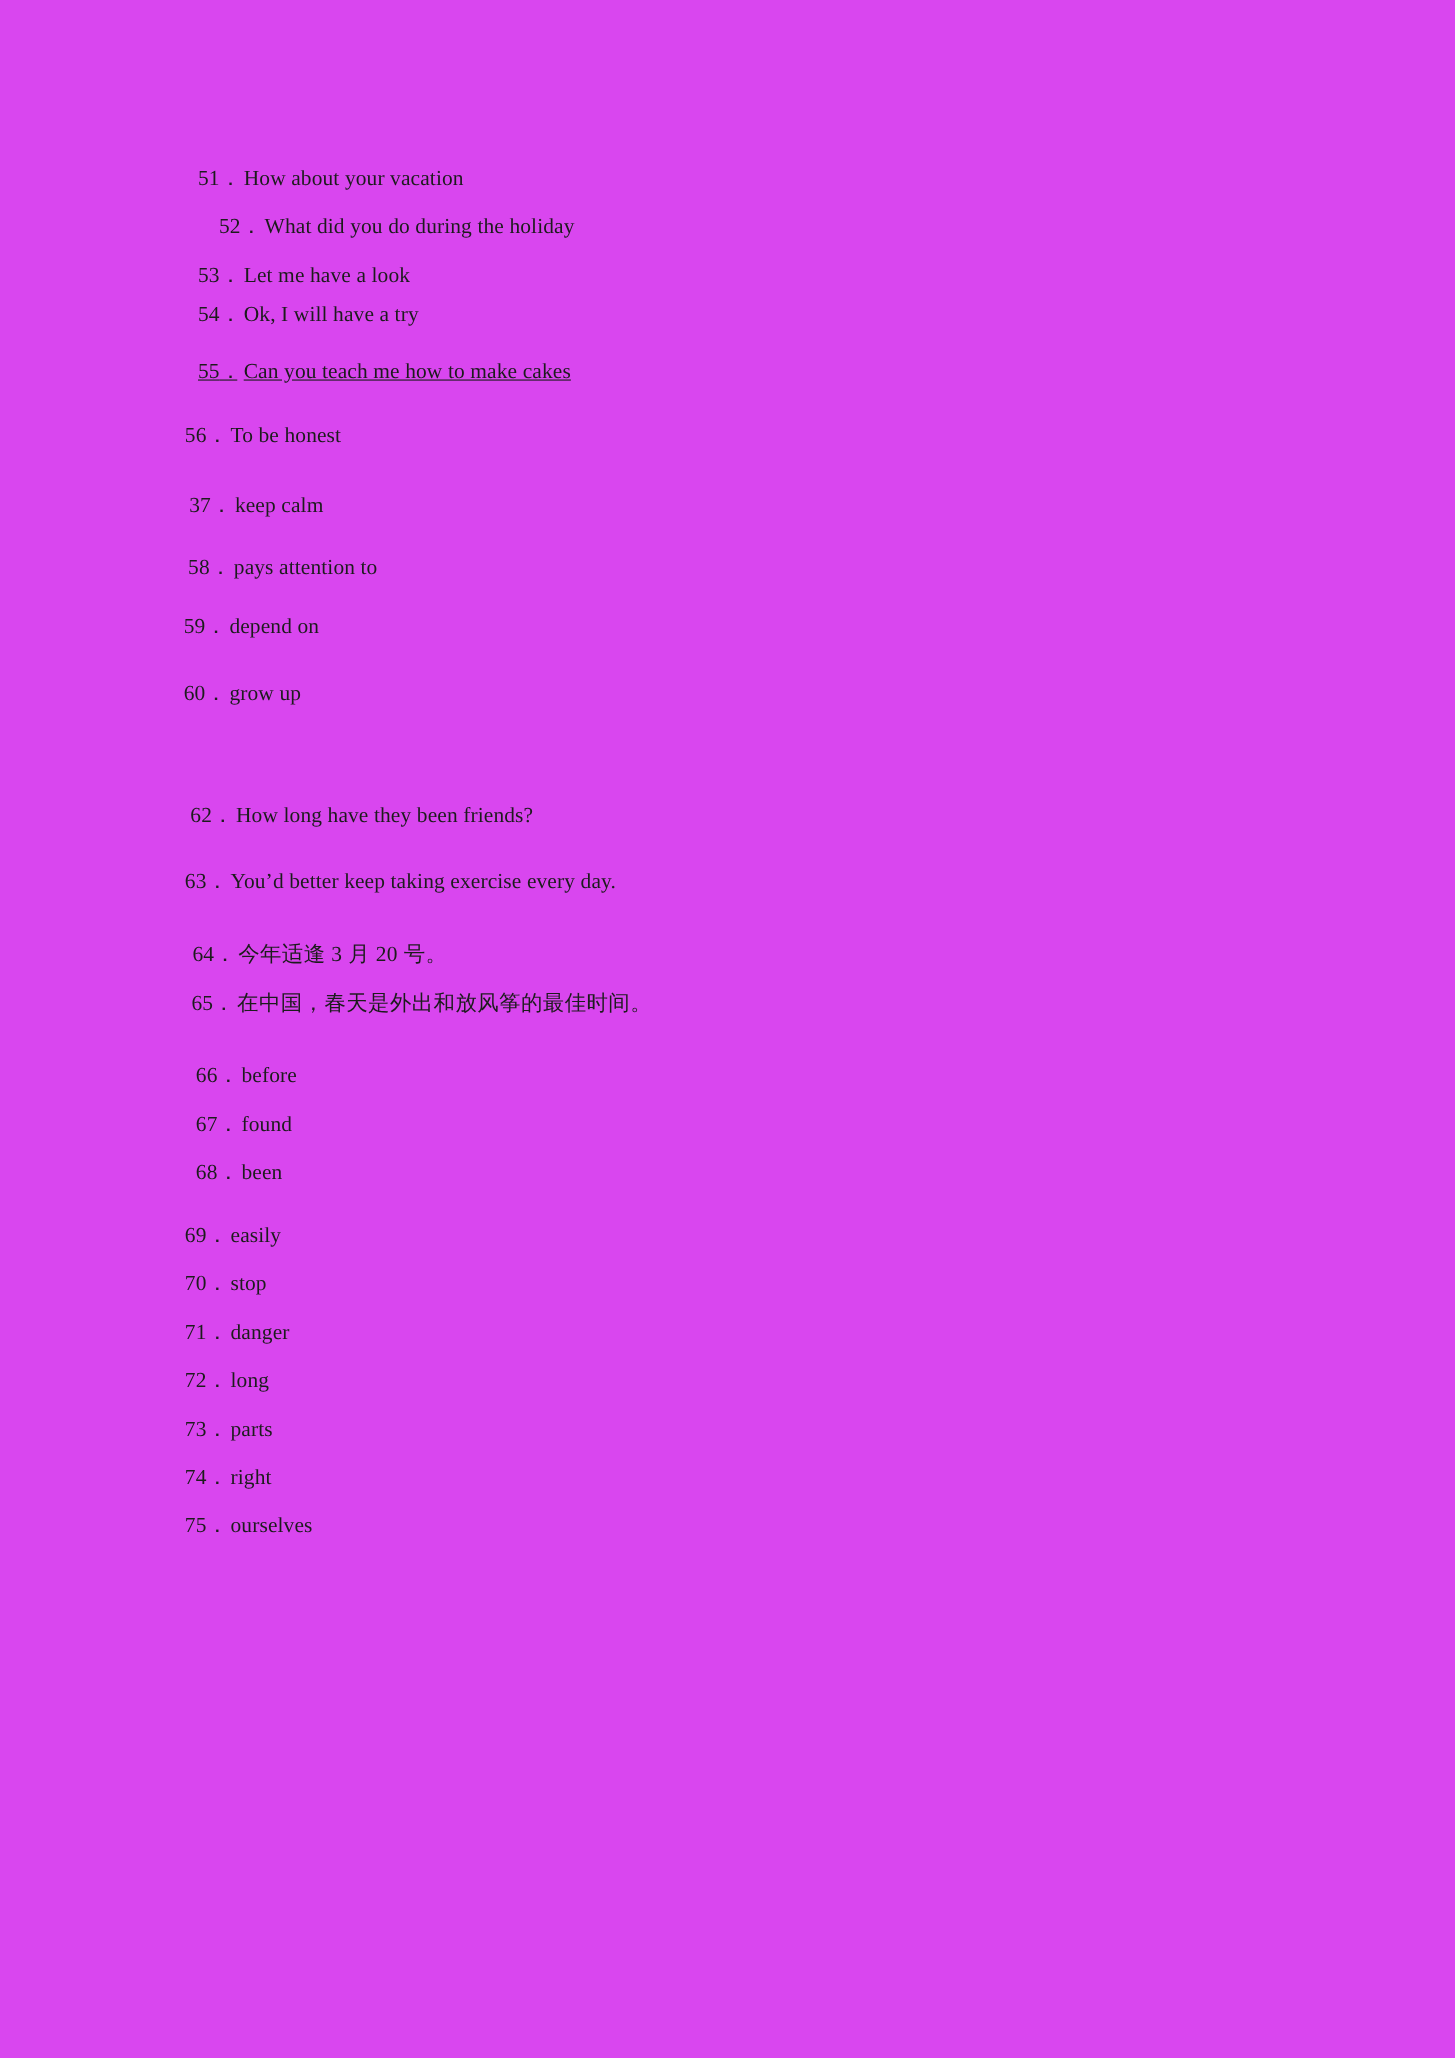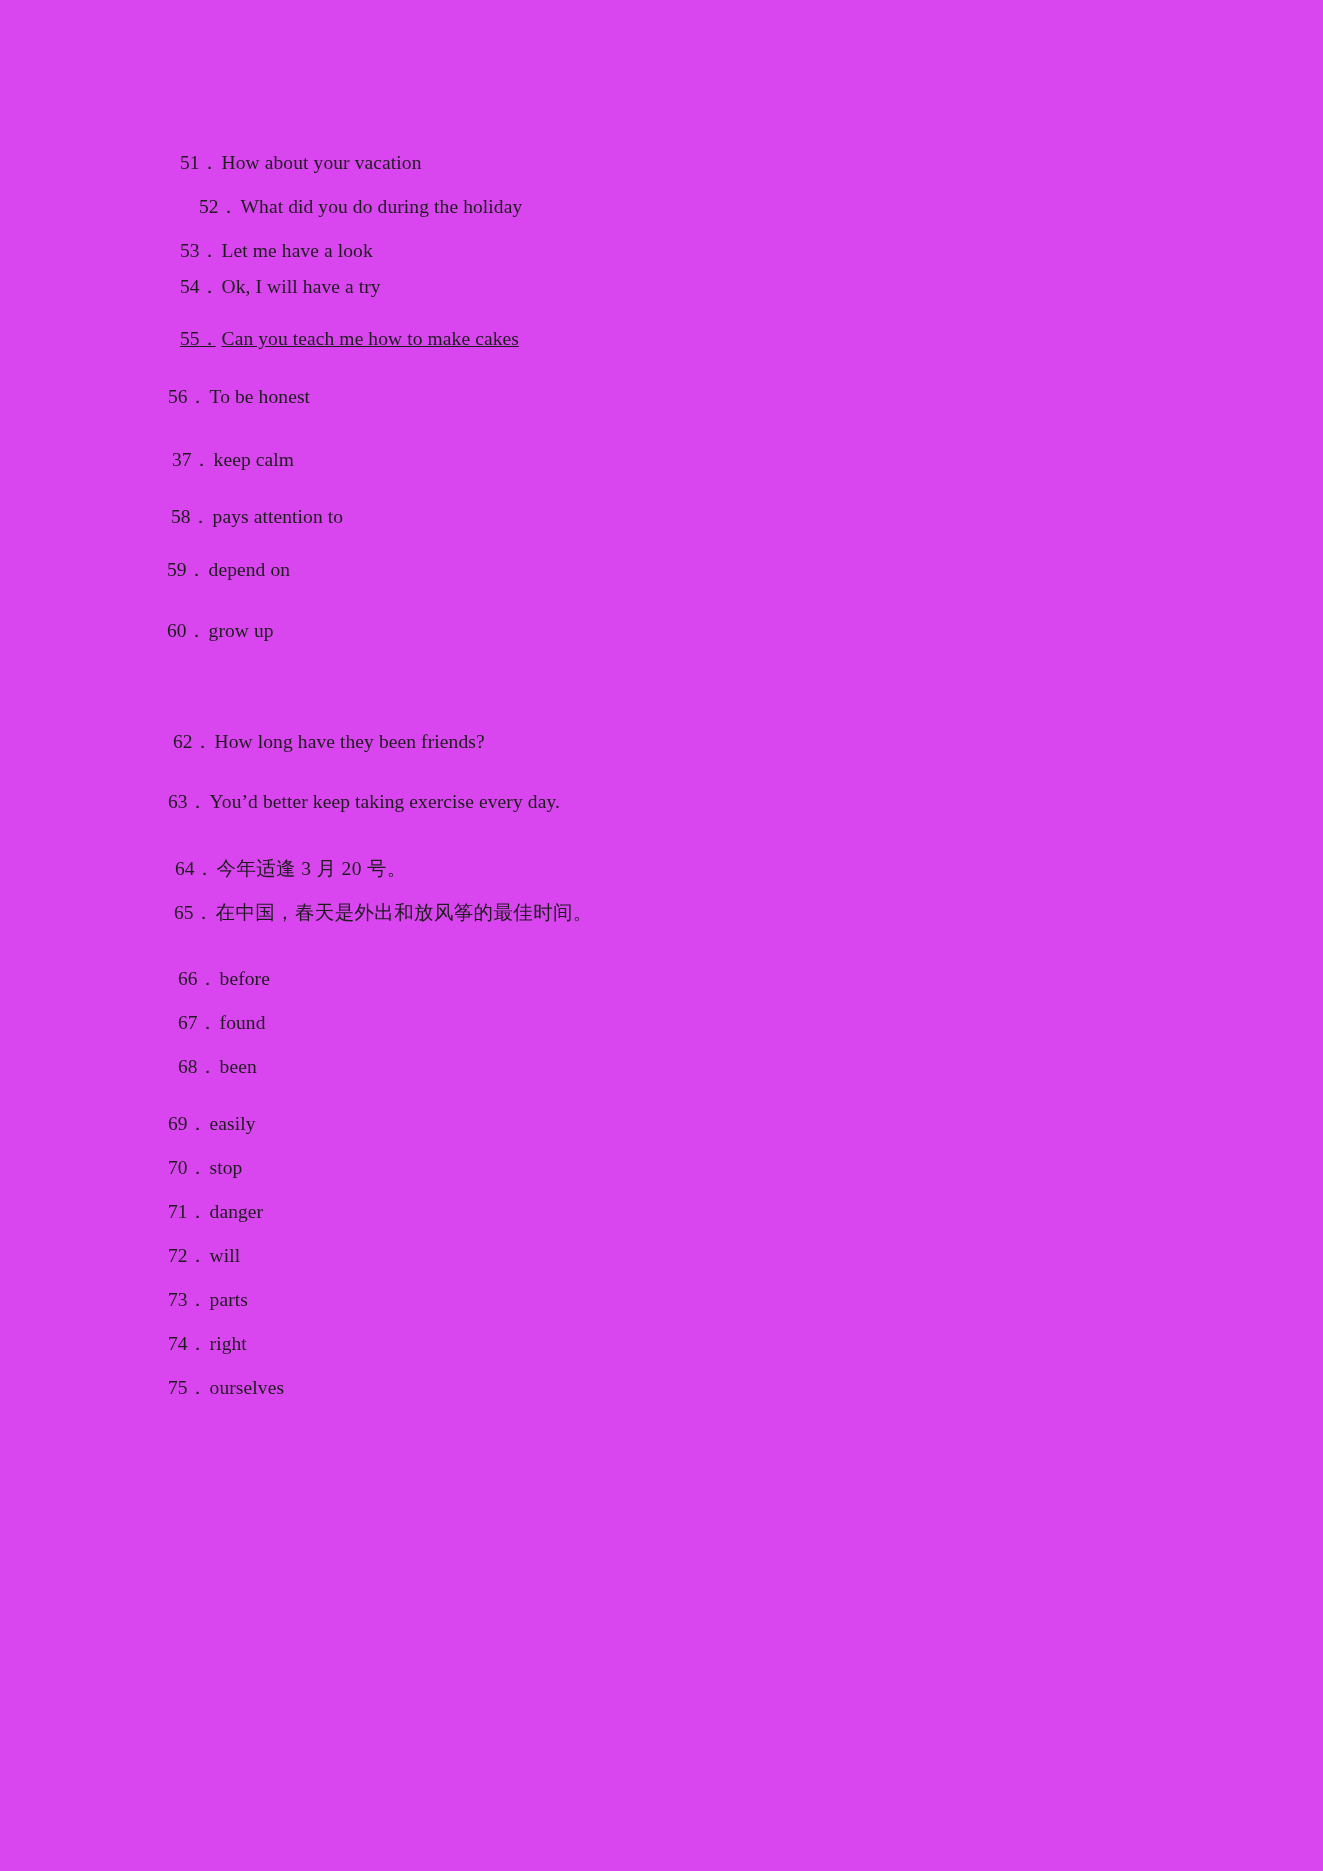--- a/index.html
+++ b/index.html
@@ -80,18 +80,18 @@
       <div class="answer-line" style="left: 173px; top: 732px; color: rgb(28, 28, 28);"><span class="num">62</span><span class="sep">．</span><span class="txt">How long have they been friends?</span></div>
       <div class="answer-line" style="left: 168px; top: 792px; color: rgb(28, 28, 28);"><span class="num">63</span><span class="sep">．</span><span class="txt">You’d better keep taking exercise every day.</span></div>
       <div class="answer-line cjk" style="left: 175px; top: 859px; color: rgb(28, 28, 28);"><span class="num">64</span><span class="sep">．</span><span class="txt">今年适逢 3 月 20 号。</span></div>
       <div class="answer-line cjk" style="left: 174px; top: 903px; color: rgb(28, 28, 28);"><span class="num">65</span><span class="sep">．</span><span class="txt">在中国，春天是外出和放风筝的最佳时间。</span></div>
       <div class="answer-line" style="left: 178px; top: 969px; color: rgb(28, 28, 28); text-align: center;"><span class="num">66</span><span class="sep">．</span><span class="txt">before</span></div>
       <div class="answer-line" style="left: 178px; top: 1013px; color: rgb(28, 28, 28);"><span class="num">67</span><span class="sep">．</span><span class="txt">found</span></div>
       <div class="answer-line" style="left: 178px; top: 1057px; color: rgb(28, 28, 28);"><span class="num">68</span><span class="sep">．</span><span class="txt">been</span></div>
       <div class="answer-line" style="left: 168px; top: 1114px; color: rgb(28, 28, 28);"><span class="num">69</span><span class="sep">．</span><span class="txt">easily</span></div>
       <div class="answer-line" style="left: 168px; top: 1158px; color: rgb(28, 28, 28);"><span class="num">70</span><span class="sep">．</span><span class="txt">stop</span></div>
       <div class="answer-line" style="left: 168px; top: 1202px; color: rgb(28, 28, 28);"><span class="num">71</span><span class="sep">．</span><span class="txt">danger</span></div>
-      <div class="answer-line" style="left: 168px; top: 1246px; color: rgb(28, 28, 28);"><span class="num">72</span><span class="sep">．</span><span class="txt">will</span></div>
+      <div class="answer-line" style="left: 168px; top: 1246px; color: rgb(28, 28, 28);"><span class="num">72</span><span class="sep">．</span><span class="txt">long</span></div>
       <div class="answer-line" style="left: 168px; top: 1290px; color: rgb(28, 28, 28);"><span class="num">73</span><span class="sep">．</span><span class="txt">parts</span></div>
       <div class="answer-line" style="left: 168px; top: 1334px; color: rgb(28, 28, 28);"><span class="num">74</span><span class="sep">．</span><span class="txt">right</span></div>
       <div class="answer-line" style="left: 168px; top: 1378px; color: rgb(28, 28, 28);"><span class="num">75</span><span class="sep">．</span><span class="txt">ourselves</span></div>
     </div>
 </div>
 
 </body></html>

